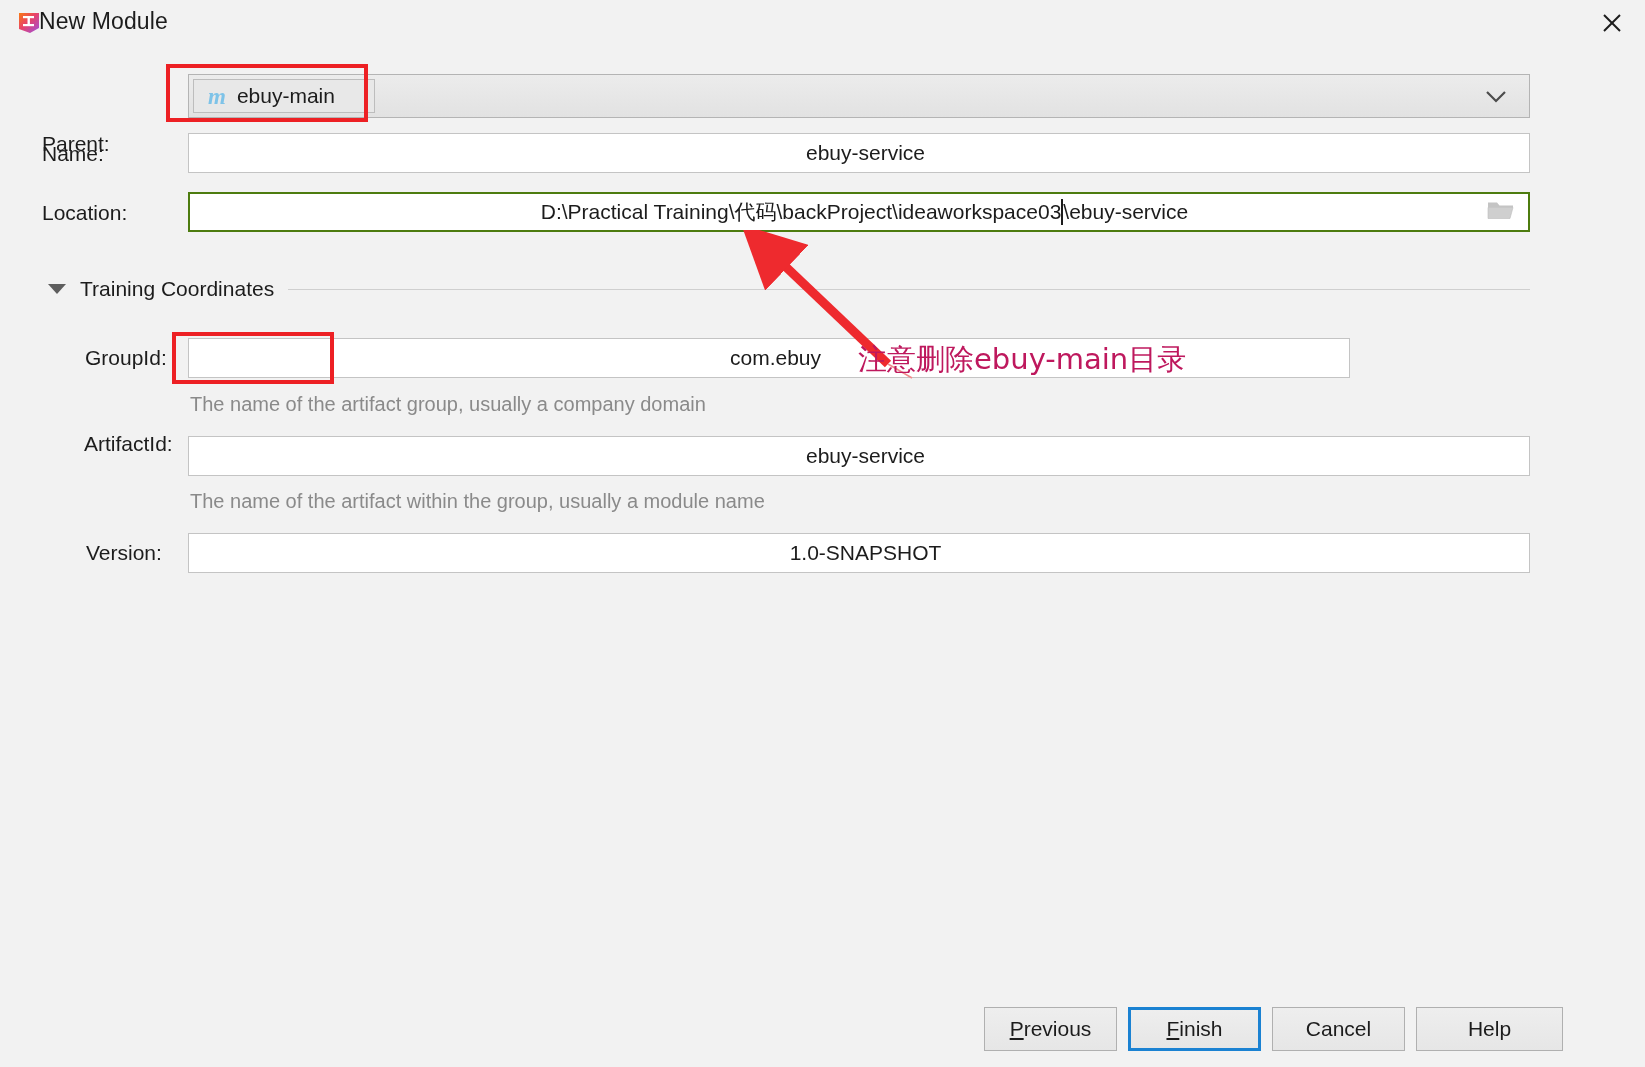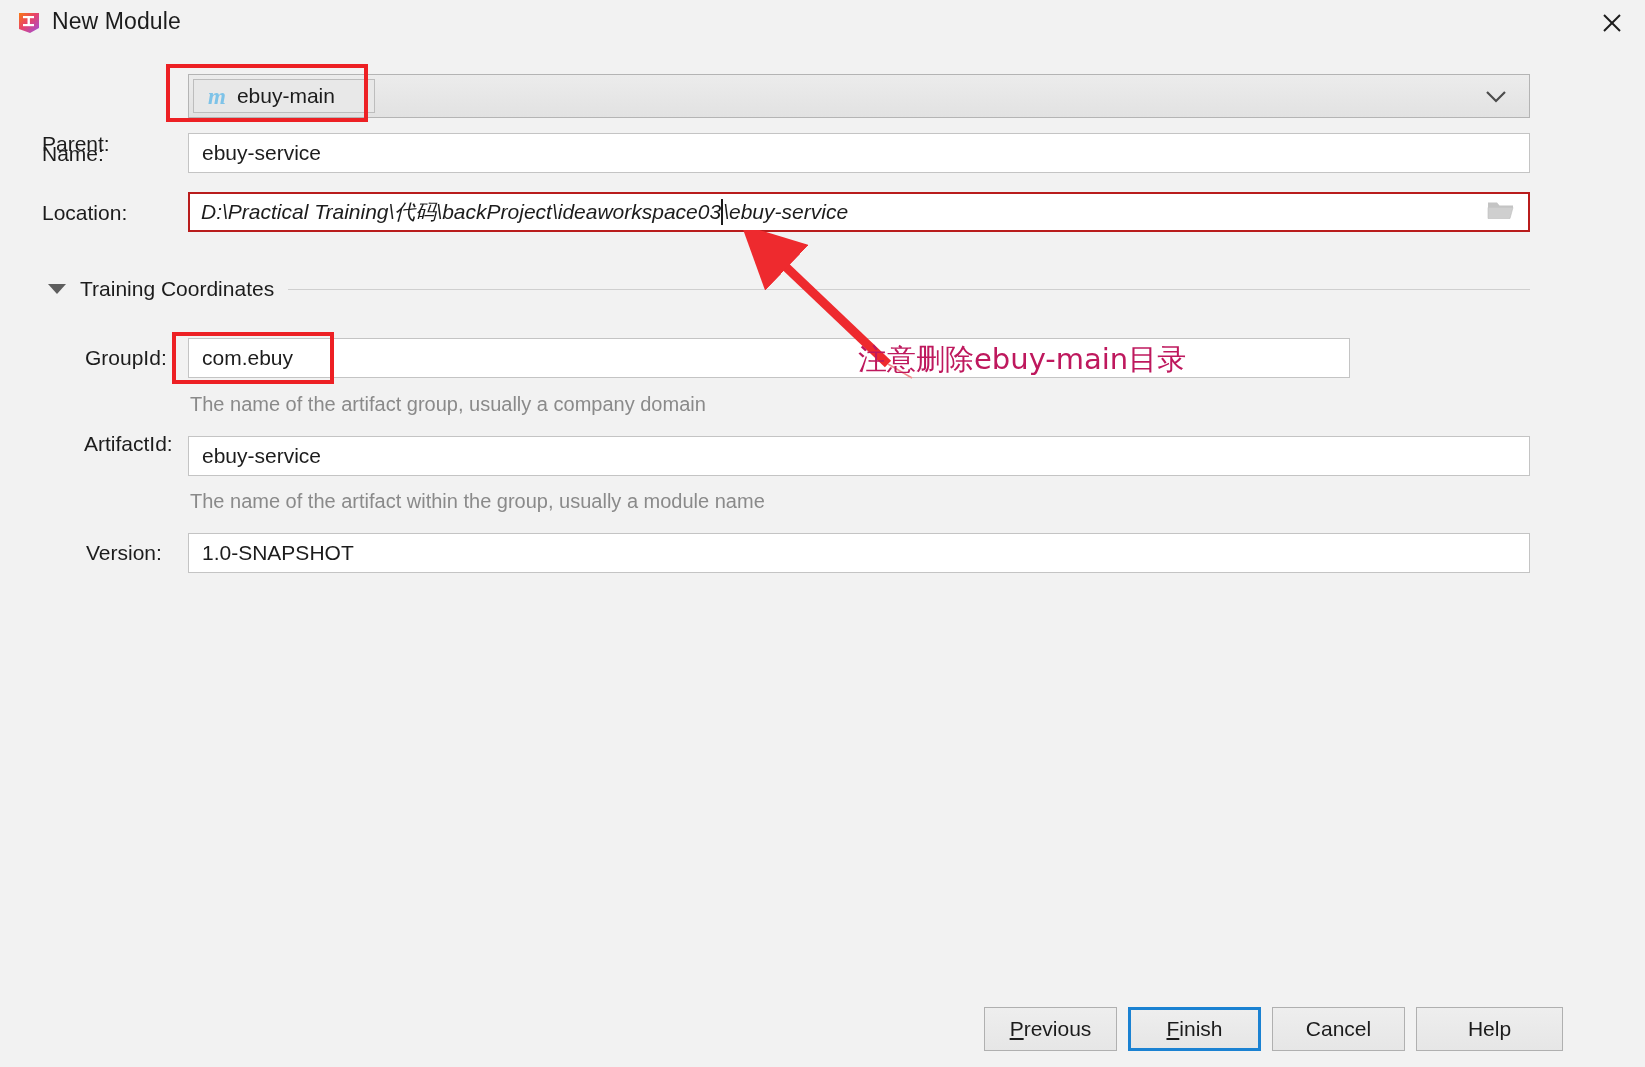--- a/index.html
+++ b/index.html
@@ -25,21 +25,21 @@
     height: 47px;
     background: #f2f2f2;
   }
   .title-icon {
     position: absolute;
     left: 16px; top: 10px;
     width: 26px; height: 26px;
   }
   .title-text {
     position: absolute;
-    left: 52px; top: 8px;
+    left: 39px; top: 8px;
     font-size: 23px;
     color: #1c1c1c;
     letter-spacing: 0.1px;
   }
   .close-btn {
     position: absolute;
     right: 16px; top: 6px;
     width: 34px; height: 34px;
     display: flex; align-items: center; justify-content: center;
     cursor: pointer;
@@ -54,24 +54,24 @@
   }
   .field {
     position: absolute;
     background: #ffffff;
     border: 1px solid #c4c4c4;
     display: flex;
     align-items: center;
     font-size: 21px;
     color: #1c1c1c;
     padding-left: 13px;
+    justify-content: center;
   }
   .field.focused {
-    border: 2px solid #b91c1c;
-    font-style: italic;
+    border: 2px solid #4d7c0f;
   }
   .combo {
     position: absolute;
     background: linear-gradient(#ececec, #e2e2e2);
     border: 1px solid #b4b4b4;
     display: flex;
     align-items: center;
     font-size: 21px;
     color: #1c1c1c;
   }

